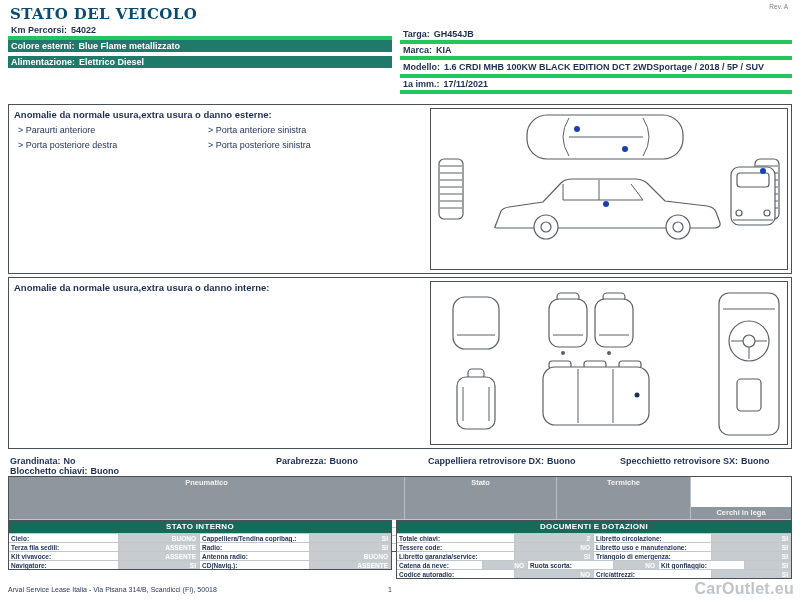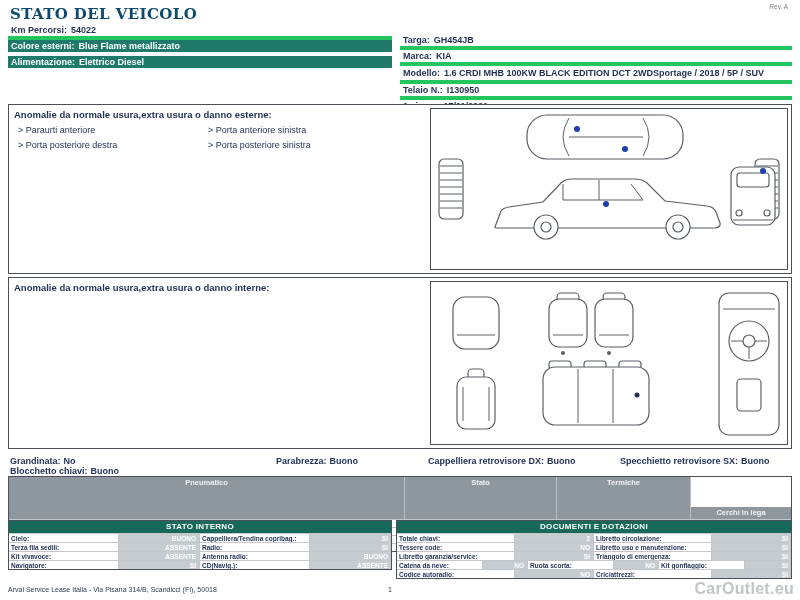--- a/index.html
+++ b/index.html
@@ -10,21 +10,21 @@
   }
   .title {
     position:absolute; left:10px; top:5px;
     font-family:"DejaVu Serif", serif; font-size:15px; font-weight:bold;
     color:#0c4a6e; letter-spacing:.4px;
   }
   .rev { position:absolute; right:12px; top:3px; font-size:6.5px; color:#7a8086; }
 
   
   .hdr-left  { position:absolute; left:8px;   top:24px; width:384px; }
-  .hdr-right { position:absolute; left:400px; top:34px; width:392px; }
+  .hdr-right { position:absolute; left:400px; top:28px; width:392px; }
   .frow {
     display:flex; align-items:center; gap:4px; min-height:13px;
     border-bottom:4px solid #22c55e; font-size:9px; font-weight:bold; padding:1px 3px;
   }
   .frow.hl { background:#1f7a6a; color:#ffffff; border-bottom-color:#ffffff; }
   .frow.tall { align-items:flex-start; padding-top:2px; }
   .frow.tall .fvalue { flex:1; line-height:11px; }
   .flabel { white-space:nowrap; }
 
   
@@ -128,24 +128,20 @@
     </div>
     <div class="frow">
       <span class="flabel">Marca:</span>
       <span class="fvalue">KIA</span>
     </div>
     <div class="frow tall">
       <span class="flabel">Modello:</span>
       <span class="fvalue">1.6 CRDI MHB 100KW BLACK EDITION DCT 2WDSportage / 2018 / 5P / SUV</span>
     </div>
     <div class="frow">
-      <span class="flabel">Telaio N.:</span>
-      <span class="fvalue">I130950</span>
-    </div>
-    <div class="frow">
       <span class="flabel">1a imm.:</span>
       <span class="fvalue">17/11/2021</span>
     </div>
   </div>
 
   <div class="box box-ext">
     <div class="box-title">Anomalie da normale usura,extra usura o danno esterne:</div>
     <div class="ext-items">
       <span>&gt; Paraurti anteriore</span>
       <span>&gt; Porta anteriore sinistra</span>

